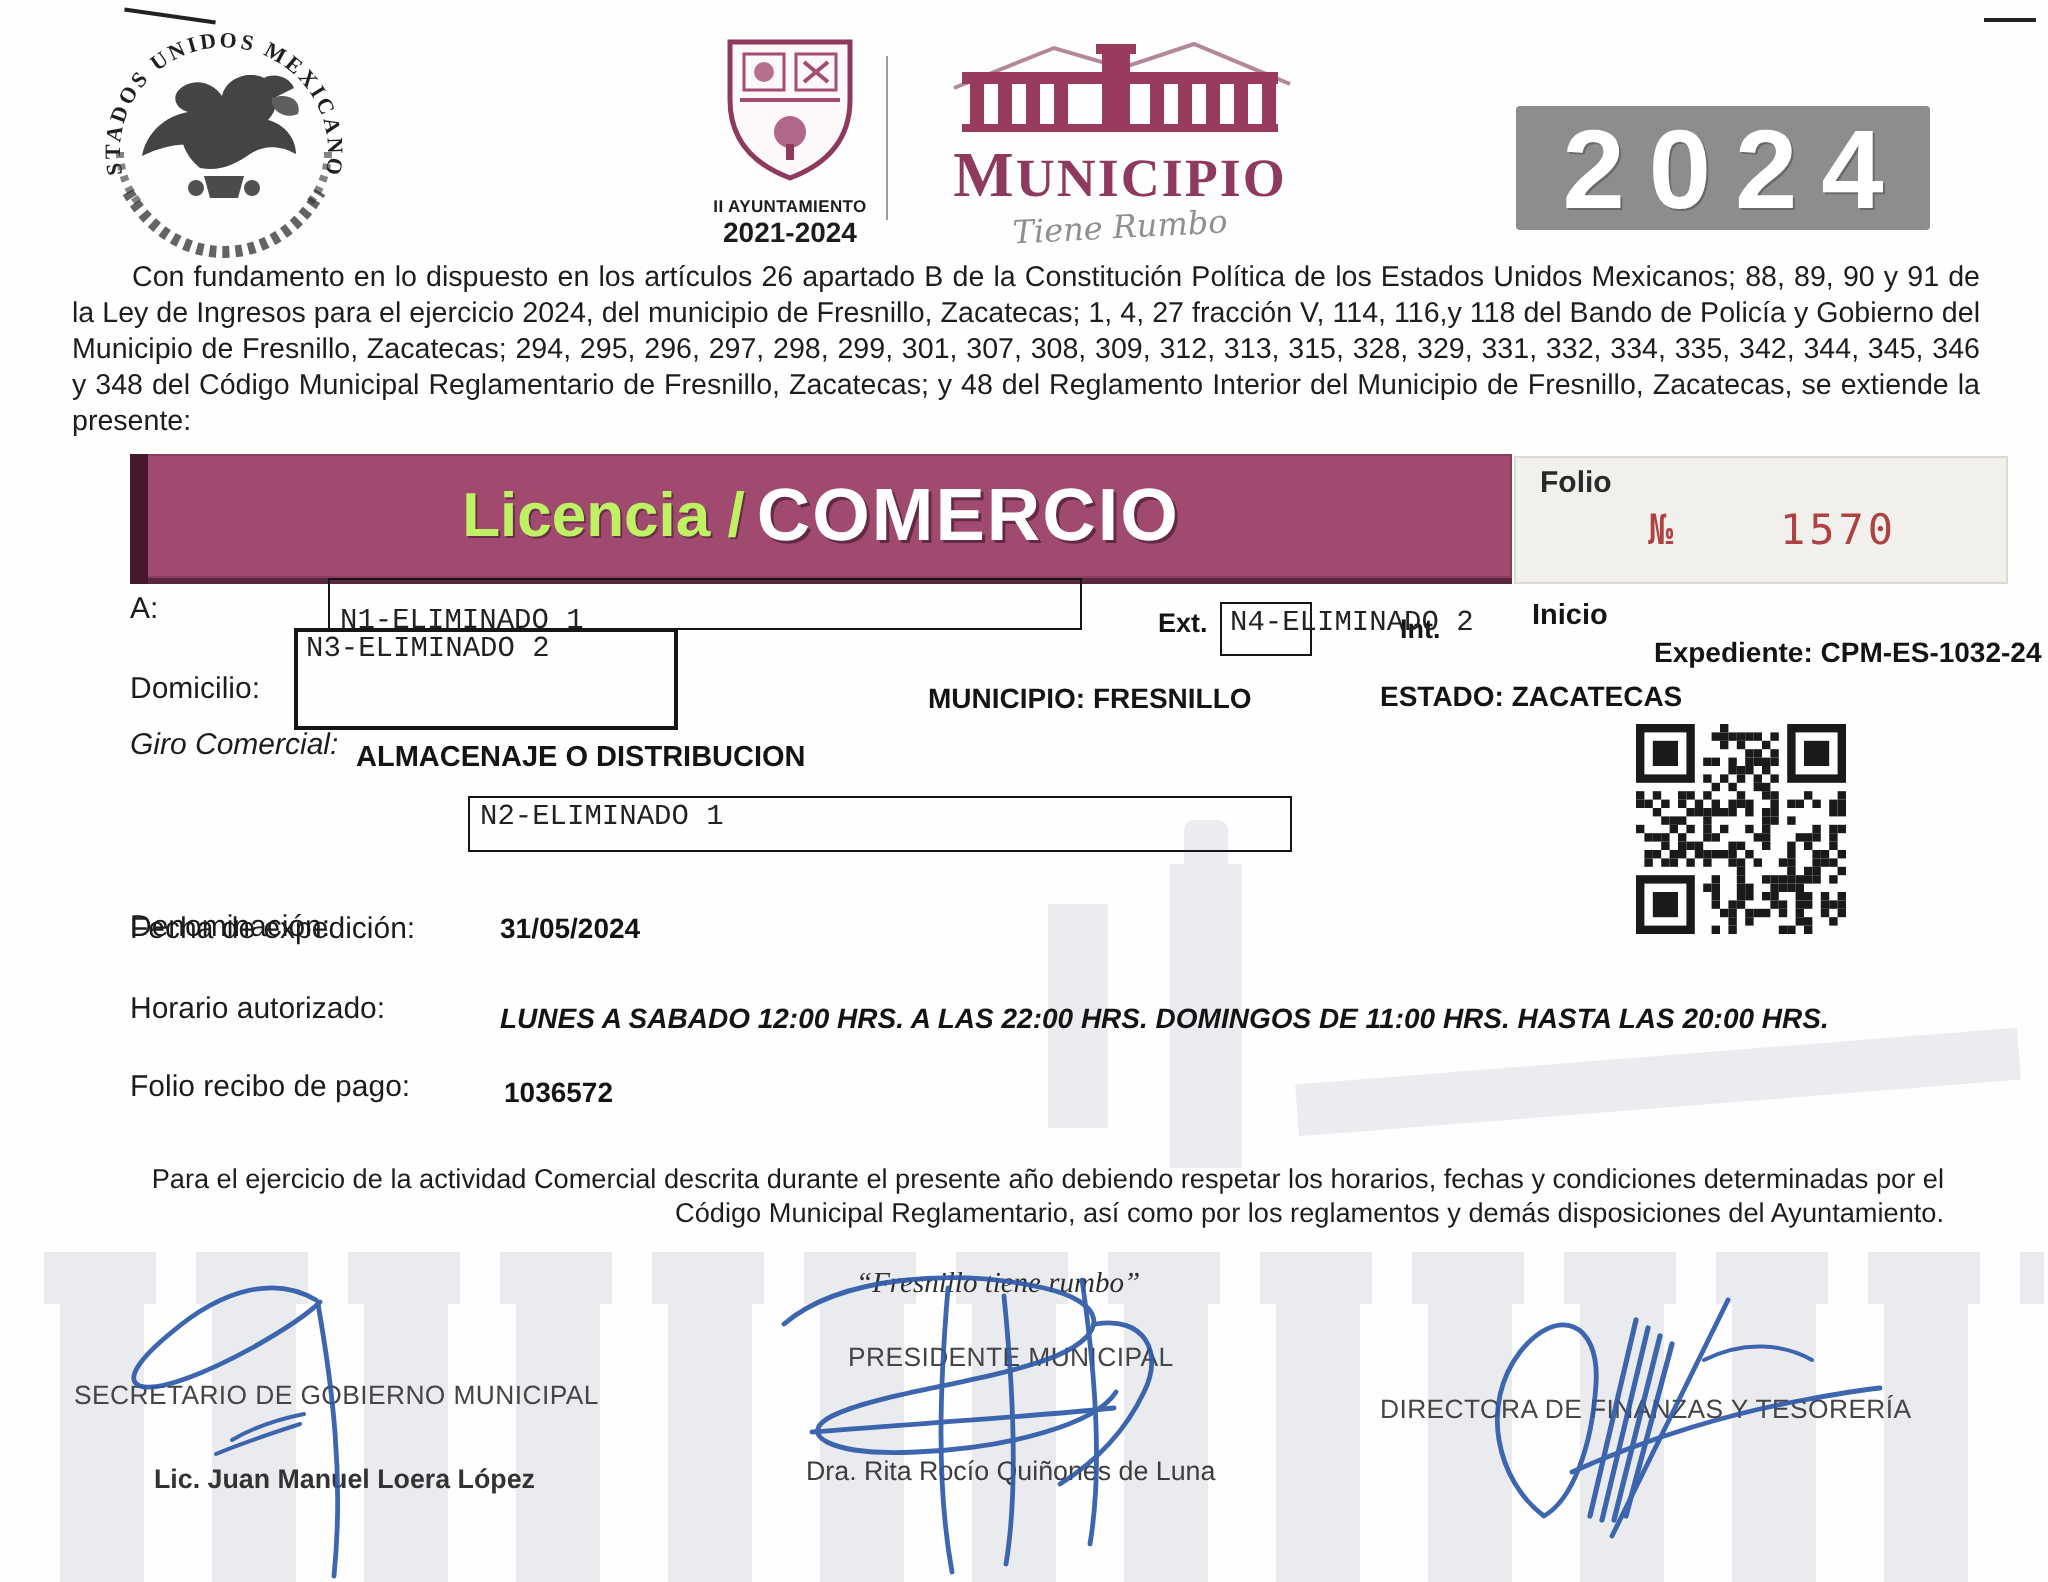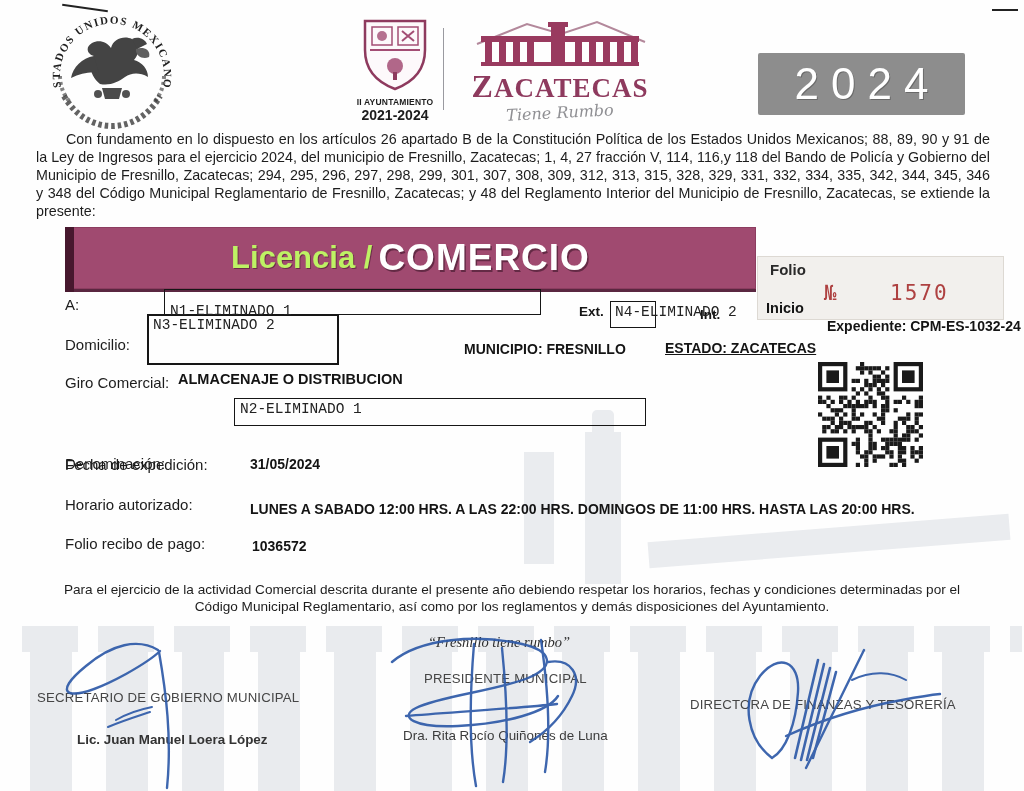--- a/index.html
+++ b/index.html
@@ -22,50 +22,50 @@
   .shield-wrap{position:absolute;left:352px;top:18px;width:86px;text-align:center;z-index:2;}
   .shield-cap1{font-size:8.5px;font-weight:bold;color:#1c1c1c;letter-spacing:.2px;margin-top:1px;}
   .shield-cap2{font-size:14px;font-weight:bold;color:#1c1c1c;}
   .logo-divider{position:absolute;left:443px;top:28px;width:1px;height:82px;background:#9a9aa0;z-index:2;}
   .logo-wrap{position:absolute;left:455px;top:18px;width:210px;text-align:center;z-index:2;}
   .logo-name{font-family:"Liberation Serif",serif;font-weight:700;font-size:27px;color:#8e3a5e;letter-spacing:1px;line-height:1;margin-top:-2px;}
   .logo-name::first-letter{font-size:32px;}
   .logo-slogan{font-family:"DejaVu Serif",serif;font-style:italic;font-size:16px;color:#8f8f93;transform:rotate(-3deg);margin-top:1px;}
   .year-badge{position:absolute;left:758px;top:53px;width:207px;height:62px;background:#8d8d8d;z-index:2;
     display:flex;align-items:center;justify-content:center;border-radius:2px;}
-  .year-badge span{color:#fff;font-weight:400;font-size:44px;letter-spacing:12px;padding-left:12px;
+  .year-badge span{color:#fff;font-weight:700;font-size:56px;letter-spacing:12px;padding-left:12px;
     text-shadow:1px 1px 0 rgba(0,0,0,.25);}
 
   
   .legal{position:absolute;left:36px;top:131px;width:954px;font-size:14.3px;line-height:17.9px;color:#1d1d1d;
     text-align:justify;text-indent:30px;z-index:2;}
 
   
   .banner{position:absolute;left:65px;top:227px;width:691px;height:62px;background:#a04a70;z-index:2;
     display:flex;align-items:center;justify-content:center;border-bottom:3px solid #5a2740;box-shadow:inset 0 0 0 1px #8c3d60;}
   .banner::before{content:"";position:absolute;left:0;top:0;bottom:-3px;width:9px;background:#47182e;}
   .banner .t1{color:#bef264;font-weight:700;font-size:31px;text-shadow:1px 1px 0 rgba(40,10,25,.45);}
   .banner .t2{color:#fff;font-weight:800;font-size:37px;letter-spacing:1px;margin-left:6px;text-shadow:1.5px 1.5px 0 rgba(40,10,25,.5);}
-  .folio-box{position:absolute;left:757px;top:228px;width:245px;height:62px;background:#f2f0ed;border:1px solid #ddd9d3;z-index:2;margin-top:28px;}
+  .folio-box{position:absolute;left:757px;top:228px;width:245px;height:62px;background:#f2f0ed;border:1px solid #ddd9d3;z-index:2;}
   .folio-label{position:absolute;left:12px;top:4px;font-size:15px;font-weight:bold;color:#2a2a2a;}
   .folio-no{position:absolute;left:66px;top:24px;font-family:"DejaVu Sans Mono","Liberation Mono",monospace;font-size:21px;color:#ae4141;}
   .folio-num{position:absolute;left:132px;top:24px;font-family:"DejaVu Sans Mono","Liberation Mono",monospace;font-size:21px;color:#ae4141;letter-spacing:2px;}
 
   
   .lbl{position:absolute;font-size:15px;color:#1c1c1c;z-index:2;}
   .val{position:absolute;font-size:14px;font-weight:bold;color:#141414;z-index:2;white-space:nowrap;}
   .mono{position:absolute;font-family:"Liberation Mono","DejaVu Sans Mono",monospace;font-size:14.5px;color:#222;z-index:3;white-space:nowrap;}
   .fbox{position:absolute;border:2px solid #161616;background:transparent;z-index:2;}
 
   
   .qr{position:absolute;left:818px;top:362px;width:105px;height:105px;z-index:2;}
 
   
   .footer-par{position:absolute;left:52px;top:582px;width:920px;font-size:13.6px;line-height:16.5px;color:#1d1d1d;
-    text-align:center;z-index:2;}
+    text-align:right;z-index:2;}
 
   
   .sig-text{position:absolute;font-size:13.2px;color:#454545;letter-spacing:.2px;z-index:2;white-space:nowrap;}
   .sig-name{position:absolute;font-size:13.4px;color:#3c3c3c;z-index:2;white-space:nowrap;}
   .sig-name.b{font-weight:bold;color:#333;}
   .slogan{position:absolute;left:428px;top:634px;font-family:"Liberation Serif",serif;font-style:italic;font-size:14.5px;color:#2e2e2e;z-index:2;white-space:nowrap;}
   .sig-ink{position:absolute;left:0;top:600px;width:1024px;height:191px;z-index:4;pointer-events:none;}
 
   .scan-mark{position:absolute;background:#222;z-index:1;}
 </style>
@@ -130,21 +130,21 @@
         <rect x="110" y="24" width="7" height="20"></rect>
           <rect x="124" y="24" width="7" height="20"></rect>
         <rect x="138" y="24" width="7" height="20"></rect>
           <rect x="152" y="24" width="7" height="20"></rect>
         <rect x="166" y="24" width="7" height="20"></rect>
       </g>
       <rect x="86" y="8" width="14" height="36" fill="#993a5f"></rect>
       <rect x="83" y="4" width="20" height="5" fill="#993a5f"></rect>
       <rect x="16" y="44" width="158" height="4" fill="#993a5f"></rect>
     </svg>
-    <div class="logo-name">ZACATECAS</div>
+    <div class="logo-name">MUNICIPIO</div>
     <div class="logo-slogan">Tiene Rumbo</div>
   </div>
 
   <div class="year-badge">
     <span>2024</span>
   </div>
 
   <div class="legal">Con fundamento en lo dispuesto en los artículos 26 apartado B de la Constitución Política de los Estados Unidos Mexicanos; 88, 89, 90 y 91 de la Ley de Ingresos para el ejercicio 2024, del municipio de Fresnillo, Zacatecas; 1, 4, 27 fracción V, 114, 116,y 118 del Bando de Policía y Gobierno del Municipio de Fresnillo, Zacatecas; 294, 295, 296, 297, 298, 299, 301, 307, 308, 309, 312, 313, 315, 328, 329, 331, 332, 334, 335, 342, 344, 345, 346 y 348 del Código Municipal Reglamentario de Fresnillo, Zacatecas; y 48 del Reglamento Interior del Municipio de Fresnillo, Zacatecas, se extiende la presente:</div>
 
   <div class="banner">
@@ -168,23 +168,23 @@
 
   <div class="val" style="left:579px;top:304px;font-size:13.5px;">Ext.</div>
   <div class="fbox" style="left:610px;top:301px;width:44px;height:25px;border-width:1.5px;"></div>
   <div class="val" style="left:700px;top:307px;font-size:13.5px;z-index:2;">Int.</div>
   <div class="mono" style="left:615px;top:304px;">N4-ELIMINADO 2</div>
 
   <div class="val" style="left:766px;top:300px;font-size:14.5px;">Inicio</div>
   <div class="val" style="left:783px;top:318px;margin-left:44px;">Expediente: CPM-ES-1032-24</div>
 
   <div class="val" style="left:464px;top:341px;">MUNICIPIO: FRESNILLO</div>
-  <div class="val" style="left:665px;top:340px;text-decoration:underline;">ESTADO: ZACATECAS</div>
-
-  <div class="lbl" style="left:65px;top:374px;">Giro Comercial:</div>
+  <div class="val" style="left:690px;top:340px;">ESTADO: ZACATECAS</div>
+
+  <div class="lbl" style="left:65px;top:364px;font-style:italic;">Giro Comercial:</div>
   <div class="val" style="left:178px;top:371px;font-size:14.5px;">ALMACENAJE O DISTRIBUCION</div>
 
   <div class="lbl" style="left:65px;top:413px;margin-top:42px;">Denominación:</div>
   <div class="fbox" style="left:234px;top:398px;width:410px;height:26px;border-width:1.5px;"></div>
   <div class="mono" style="left:240px;top:401px;">N2-ELIMINADO 1</div>
 
   <svg class="qr" id="qr-grid" viewBox="0 0 105 105">
       <rect x="42" y="0" width="4.2" height="4.2" fill="#1a1a1a"></rect>
       <rect x="37.800000000000004" y="4.2" width="4.2" height="4.2" fill="#1a1a1a"></rect>
       <rect x="42" y="4.2" width="4.2" height="4.2" fill="#1a1a1a"></rect>
@@ -391,21 +391,21 @@
       <rect x="84" y="8.4" width="12.600000000000001" height="12.600000000000001" fill="#1a1a1a"></rect>
       <rect x="0" y="75.60000000000001" width="29.400000000000002" height="29.400000000000002" fill="#1a1a1a"></rect>
       <rect x="4.2" y="79.8" width="21" height="21" fill="#fff"></rect>
       <rect x="8.4" y="84" width="12.600000000000001" height="12.600000000000001" fill="#1a1a1a"></rect>
     </svg>
 
   <div class="lbl" style="left:65px;top:456px;">Fecha de expedición:</div>
   <div class="val" style="left:250px;top:456px;">31/05/2024</div>
 
   <div class="lbl" style="left:65px;top:496px;">Horario autorizado:</div>
-  <div class="val" style="left:250px;top:501px;">LUNES A SABADO 12:00 HRS. A LAS 22:00 HRS. DOMINGOS DE 11:00 HRS. HASTA LAS 20:00 HRS.</div>
+  <div class="val" style="left:250px;top:501px;font-style:italic;">LUNES A SABADO 12:00 HRS. A LAS 22:00 HRS. DOMINGOS DE 11:00 HRS. HASTA LAS 20:00 HRS.</div>
 
   <div class="lbl" style="left:65px;top:535px;">Folio recibo de pago:</div>
   <div class="val" style="left:252px;top:538px;">1036572</div>
 
   <div class="footer-par">Para el ejercicio de la actividad Comercial descrita durante el presente año debiendo respetar los horarios, fechas y condiciones determinadas por el Código Municipal Reglamentario, así como por los reglamentos y demás disposiciones del Ayuntamiento.</div>
 
   <div class="slogan">“Fresnillo tiene rumbo”</div>
   <div class="sig-text" style="left:37px;top:690px;">SECRETARIO DE GOBIERNO MUNICIPAL</div>
   <div class="sig-name b" style="left:77px;top:732px;">Lic. Juan Manuel Loera  López</div>
   <div class="sig-text" style="left:424px;top:671px;">PRESIDENTE MUNICIPAL</div>

